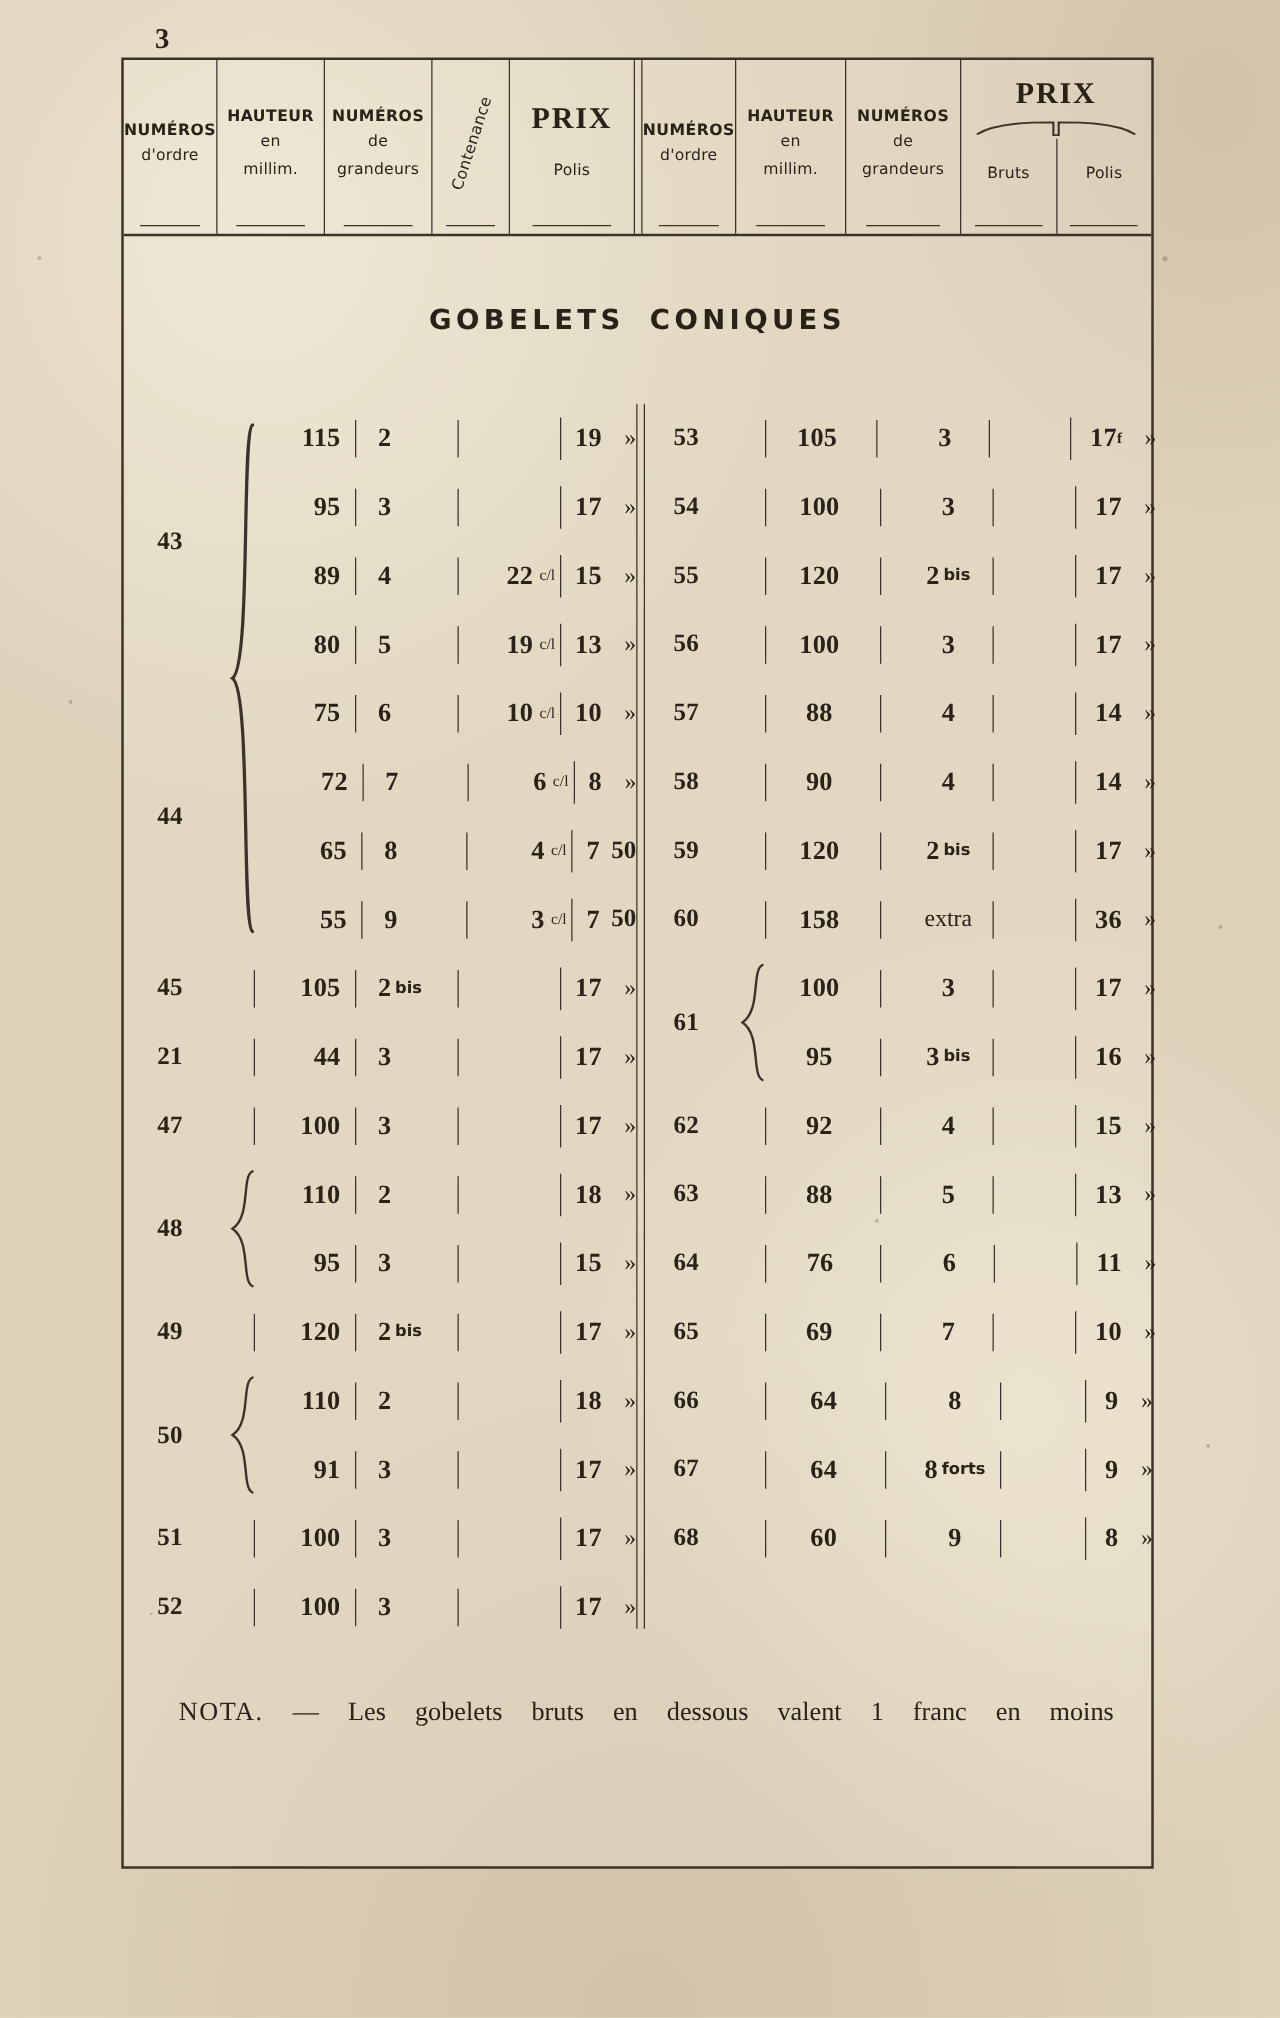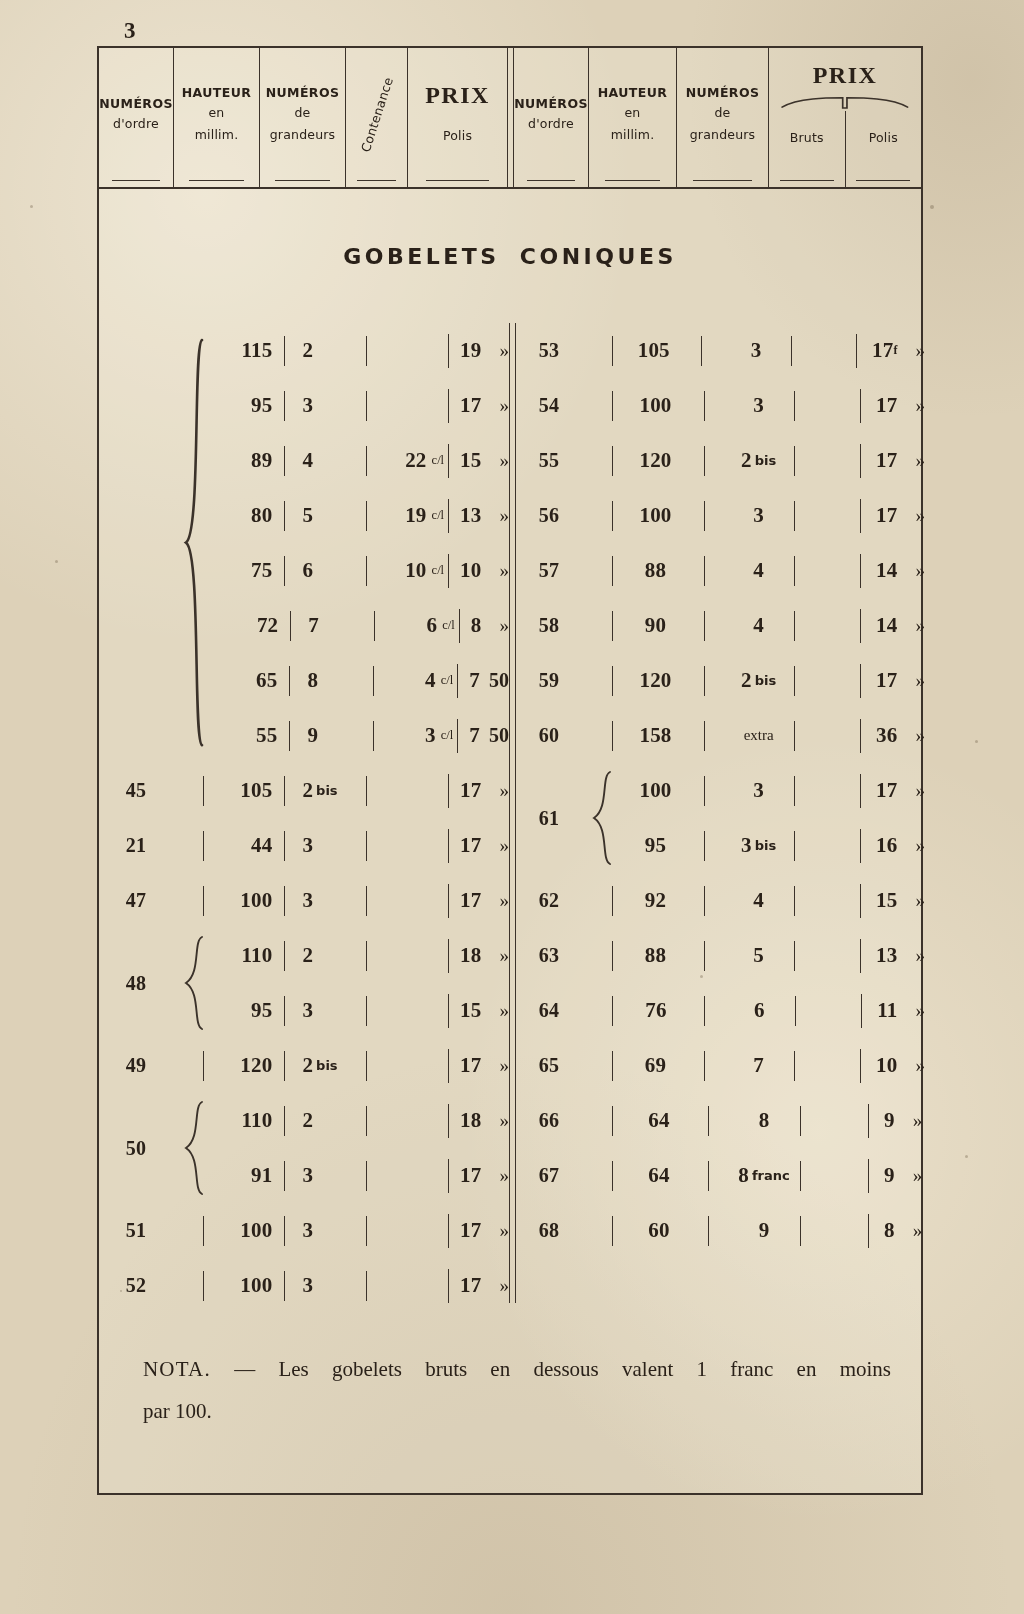--- a/index.html
+++ b/index.html
@@ -138,21 +138,21 @@
   .r .c-bruts{width:68px;}
   .r .c-prix{flex:1;justify-content:flex-start;padding-left:14px;}
 
   .val{font-size:21px;font-weight:bold;font-family:"Liberation Serif", serif;letter-spacing:.2px;}
   .val-num{font-size:20px;font-weight:bold;}
   .bis{font-size:13px;font-weight:bold;letter-spacing:0;margin-left:3px;font-family:"DejaVu Sans",sans-serif;}
   .unit{font-size:12.5px;margin-left:5px;font-family:"Liberation Serif",serif;vertical-align:.35em;}
   .sup{font-size:12px;vertical-align:super;font-weight:bold;}
   .dq{font-size:19px;margin-left:18px;font-weight:normal;}
   .cents{font-size:20px;font-weight:bold;margin-left:9px;}
-  .extra{font-size:15px;font-weight:normal;font-family:"Liberation Serif",serif;}
+  .extra{font-size:19px;font-weight:normal;font-family:"Liberation Serif",serif;}
   .forts{font-size:13px;font-weight:bold;margin-left:3px;font-family:"DejaVu Sans",sans-serif;}
 
   
   .tick{
     position:absolute;top:50%;transform:translateY(-50%);
     width:0;height:30px;border-left:1.6px solid #3b322a;
   }
   .brace-svg{position:absolute;left:50%;transform:translateX(-50%);}
   .brace-svg svg{display:block;overflow:visible;}
 
@@ -252,20 +252,24 @@
       </div>
 
     </div>
   </div>
 
   <div class="section-title">GOBELETS CONIQUES</div>
 
   <div class="body-area">
     <div class="half left" id="left-half">
         <div class="grp" style="height: 440px; position: relative;">
+          <div style="position: absolute; left: 0px; top: 0px; width: 74px; height: 100%; display: flex; flex-direction: column; align-items: center; justify-content: space-around;">
+            <span class="val val-num">43</span>
+            <span class="val val-num">44</span>
+          </div>
           <div class="brace-svg" style="left: 95px; top: 15.4px;">
             <svg width="22" height="409.20000000000005" viewBox="0 0 22 409.20000000000005">
               <path d="M 19,2
              C 10,6 18,194.60000000000002 3,204.60000000000002
              C 18,214.60000000000002 10,403.20000000000005 19,407.20000000000005" fill="none" stroke="#3b322a" stroke-width="2.6" stroke-linecap="round"></path>
             </svg>
           </div>
           <div class="row" style="height: 55px;">
             <div class="c " style="width: 116px;"></div>
             <div class="c c-haut">
@@ -1058,21 +1062,21 @@
           <div class="row" style="height: 55px;">
             <div class="c " style="width: 106px;">
               <span class="tick" style="left: 96px; height: 30px;"></span>
             </div>
             <div class="c c-haut">
               <span class="val">64</span>
             </div>
             <div class="c c-gran">
               <span class="tick" style="left: -2px; height: 30px;"></span>
               <span class="val">8</span>
-              <span class="forts">franc</span>
+              <span class="forts">forts</span>
             </div>
             <div class="c c-bruts">
               <span class="tick" style="left: -2px; height: 30px;"></span>
             </div>
             <div class="c c-prix">
               <span class="tick" style="left: -2px; height: 34px;"></span>
               <span class="val">9</span>
               <span class="dq">»</span>
             </div>
           </div>
@@ -1100,21 +1104,20 @@
               <span class="val">8</span>
               <span class="dq">»</span>
             </div>
           </div>
         </div>
       </div>
   </div>
 
   <div class="nota">
     <p class="l1"><span class="lead">NOTA.</span> <span>—</span> <span>Les gobelets bruts en dessous valent 1 franc en moins</span></p>
-    <p>par 100.</p>
   </div>
 
 </div>
 
 <div class="speck" style="left: 30px; top: 205px; width: 3px; height: 3px;"></div>
 <div class="speck" style="left: 930px; top: 205px; width: 4px; height: 4px;"></div>
 <div class="speck" style="left: 55px; top: 560px; width: 3px; height: 3px;"></div>
 <div class="speck" style="left: 975px; top: 740px; width: 3px; height: 3px;"></div>
 <div class="speck" style="left: 700px; top: 975px; width: 3px; height: 3px;"></div>
 <div class="speck" style="left: 965px; top: 1155px; width: 3px; height: 3px;"></div>

